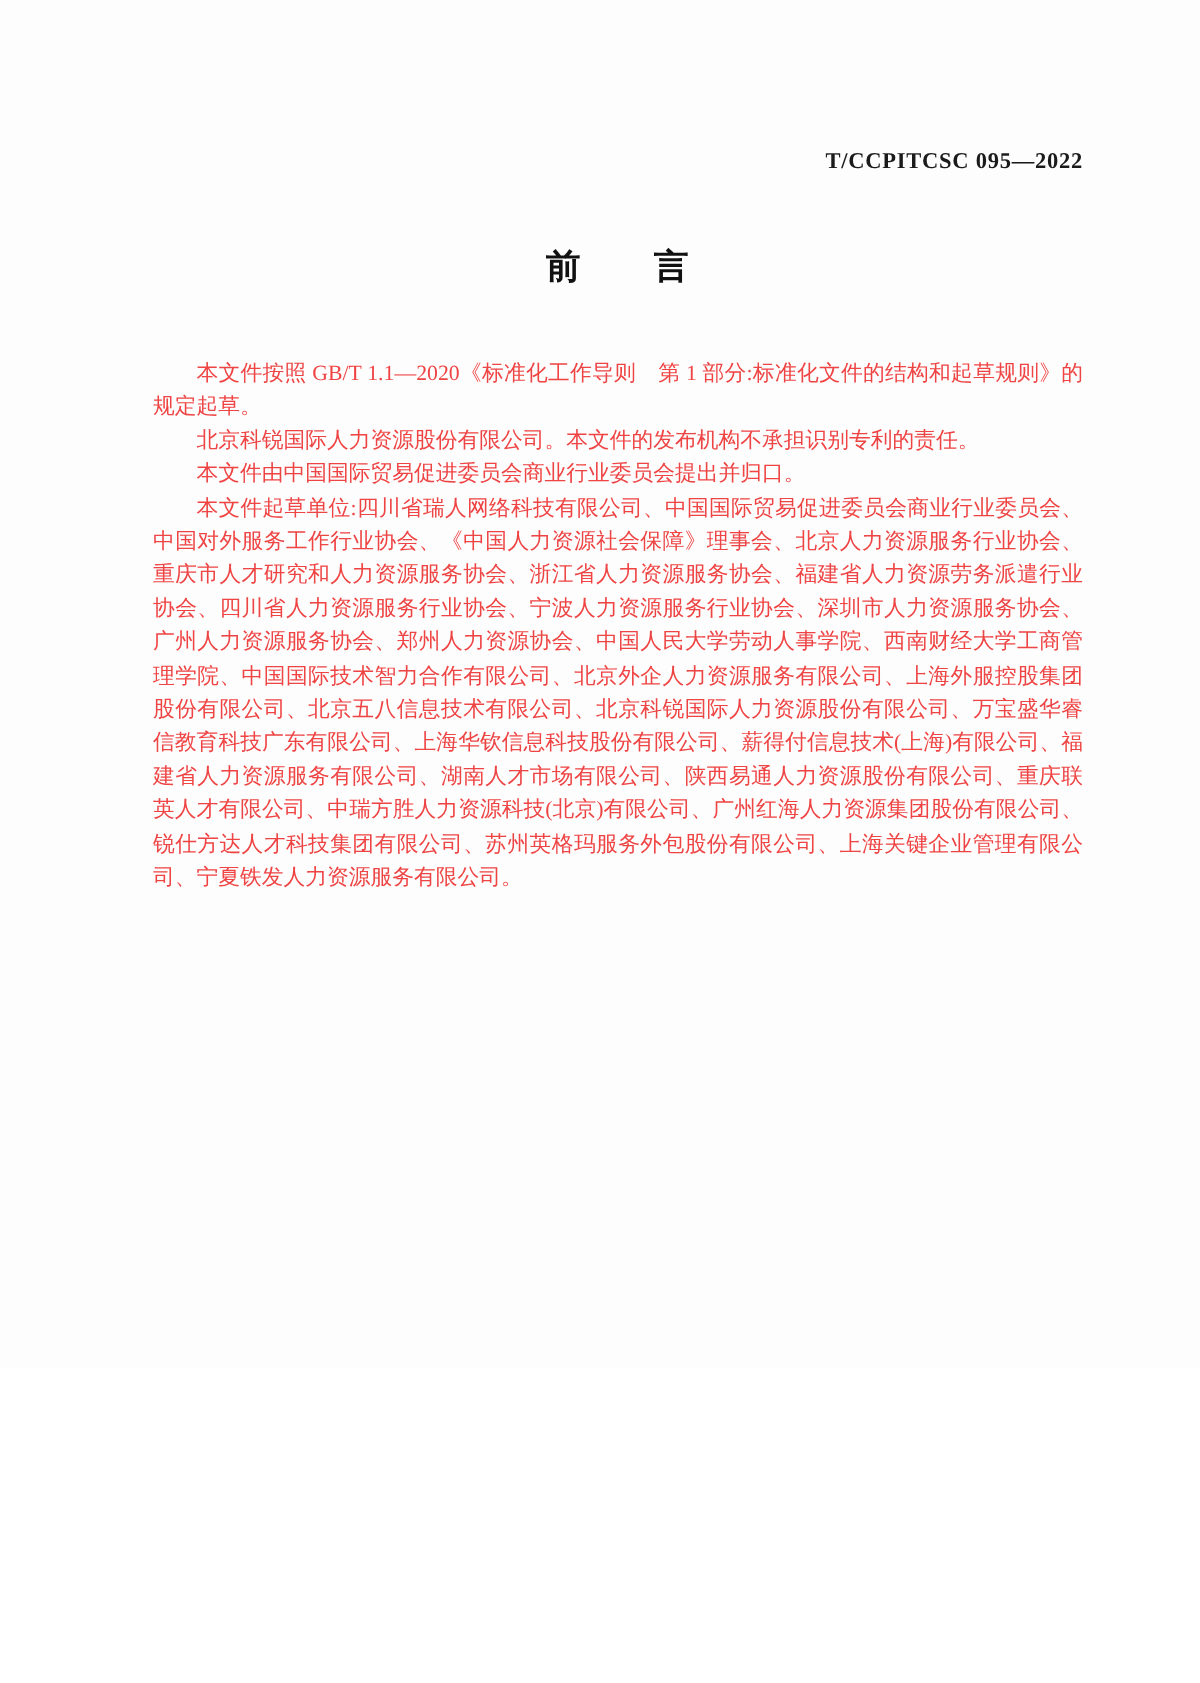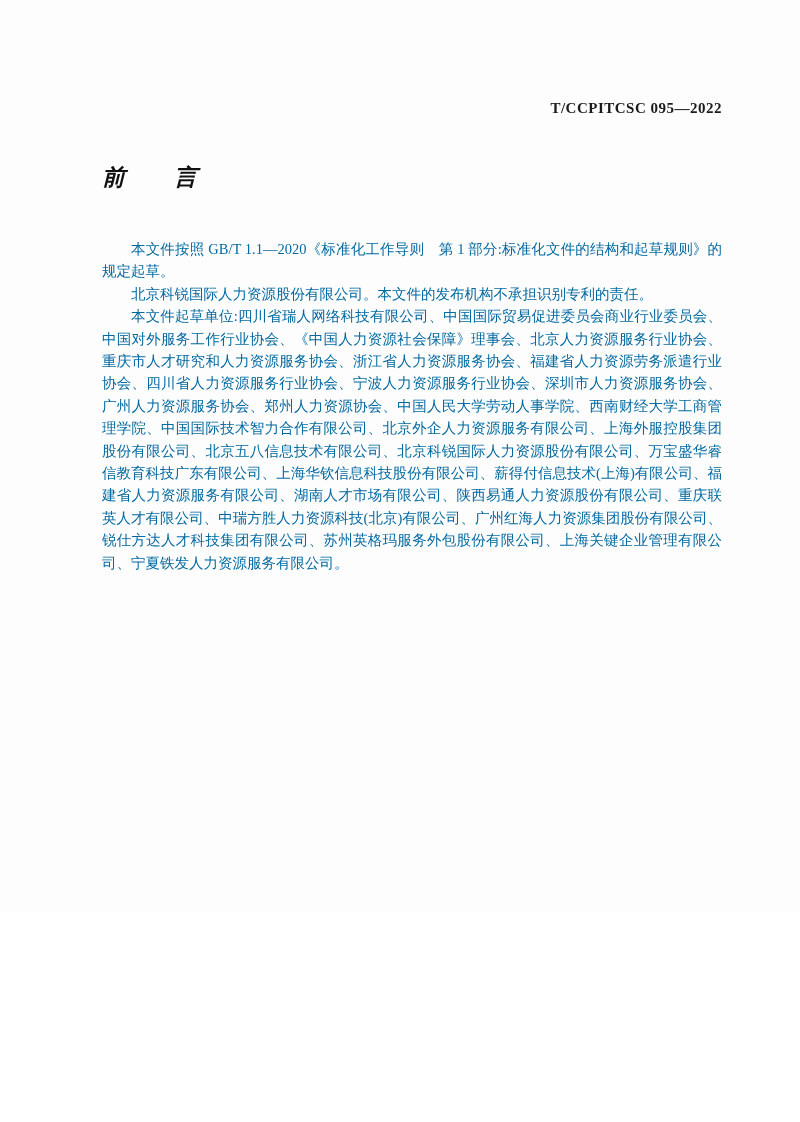--- a/index.html
+++ b/index.html
@@ -24,34 +24,34 @@
     font-weight: bold;
     letter-spacing: 0.5px;
     white-space: nowrap;
   }
   .content {
     padding: 0 78px 0 102px;
   }
   .doc-title {
     margin: 0;
     padding-top: 162px;
+    text-align: center;
     font-size: 23px;
     font-weight: bold;
     letter-spacing: 1px;
     font-family: "Liberation Sans", "DejaVu Sans", sans-serif;
     color: #111;
-    font-style: italic;
   }
   .body-text p {
     margin: 0;
     font-size: 14.5px;
     line-height: 22.4px;
     text-align: justify;
     text-indent: 2em;
-    color: #0369a1;
+    color: #ef4444;
   }
   .body-text p:first-child {
     margin-top: 45px;
   }
   .page-number {
     position: absolute;
     top: 1033px;
     left: 688px;
     font-size: 13px;
     font-weight: bold;
@@ -65,20 +65,21 @@
 
   <div class="std-code">T/CCPITCSC 095—2022</div>
 
   <div class="content">
 
     <h1 class="doc-title">前　　言</h1>
 
     <div class="body-text">
       <p>本文件按照 GB/T 1.1—2020《标准化工作导则　第 1 部分:标准化文件的结构和起草规则》的规定起草。</p>
       <p>北京科锐国际人力资源股份有限公司。本文件的发布机构不承担识别专利的责任。</p>
+      <p>本文件由中国国际贸易促进委员会商业行业委员会提出并归口。</p>
       <p>本文件起草单位:四川省瑞人网络科技有限公司、中国国际贸易促进委员会商业行业委员会、中国对外服务工作行业协会、《中国人力资源社会保障》理事会、北京人力资源服务行业协会、重庆市人才研究和人力资源服务协会、浙江省人力资源服务协会、福建省人力资源劳务派遣行业协会、四川省人力资源服务行业协会、宁波人力资源服务行业协会、深圳市人力资源服务协会、广州人力资源服务协会、郑州人力资源协会、中国人民大学劳动人事学院、西南财经大学工商管理学院、中国国际技术智力合作有限公司、北京外企人力资源服务有限公司、上海外服控股集团股份有限公司、北京五八信息技术有限公司、北京科锐国际人力资源股份有限公司、万宝盛华睿信教育科技广东有限公司、上海华钦信息科技股份有限公司、薪得付信息技术(上海)有限公司、福建省人力资源服务有限公司、湖南人才市场有限公司、陕西易通人力资源股份有限公司、重庆联英人才有限公司、中瑞方胜人力资源科技(北京)有限公司、广州红海人力资源集团股份有限公司、锐仕方达人才科技集团有限公司、苏州英格玛服务外包股份有限公司、上海关键企业管理有限公司、宁夏铁发人力资源服务有限公司。</p>
     </div>
 
   </div>
 
   <div class="page-number">Ⅲ</div>
 
 </div>
 
 </body></html>

